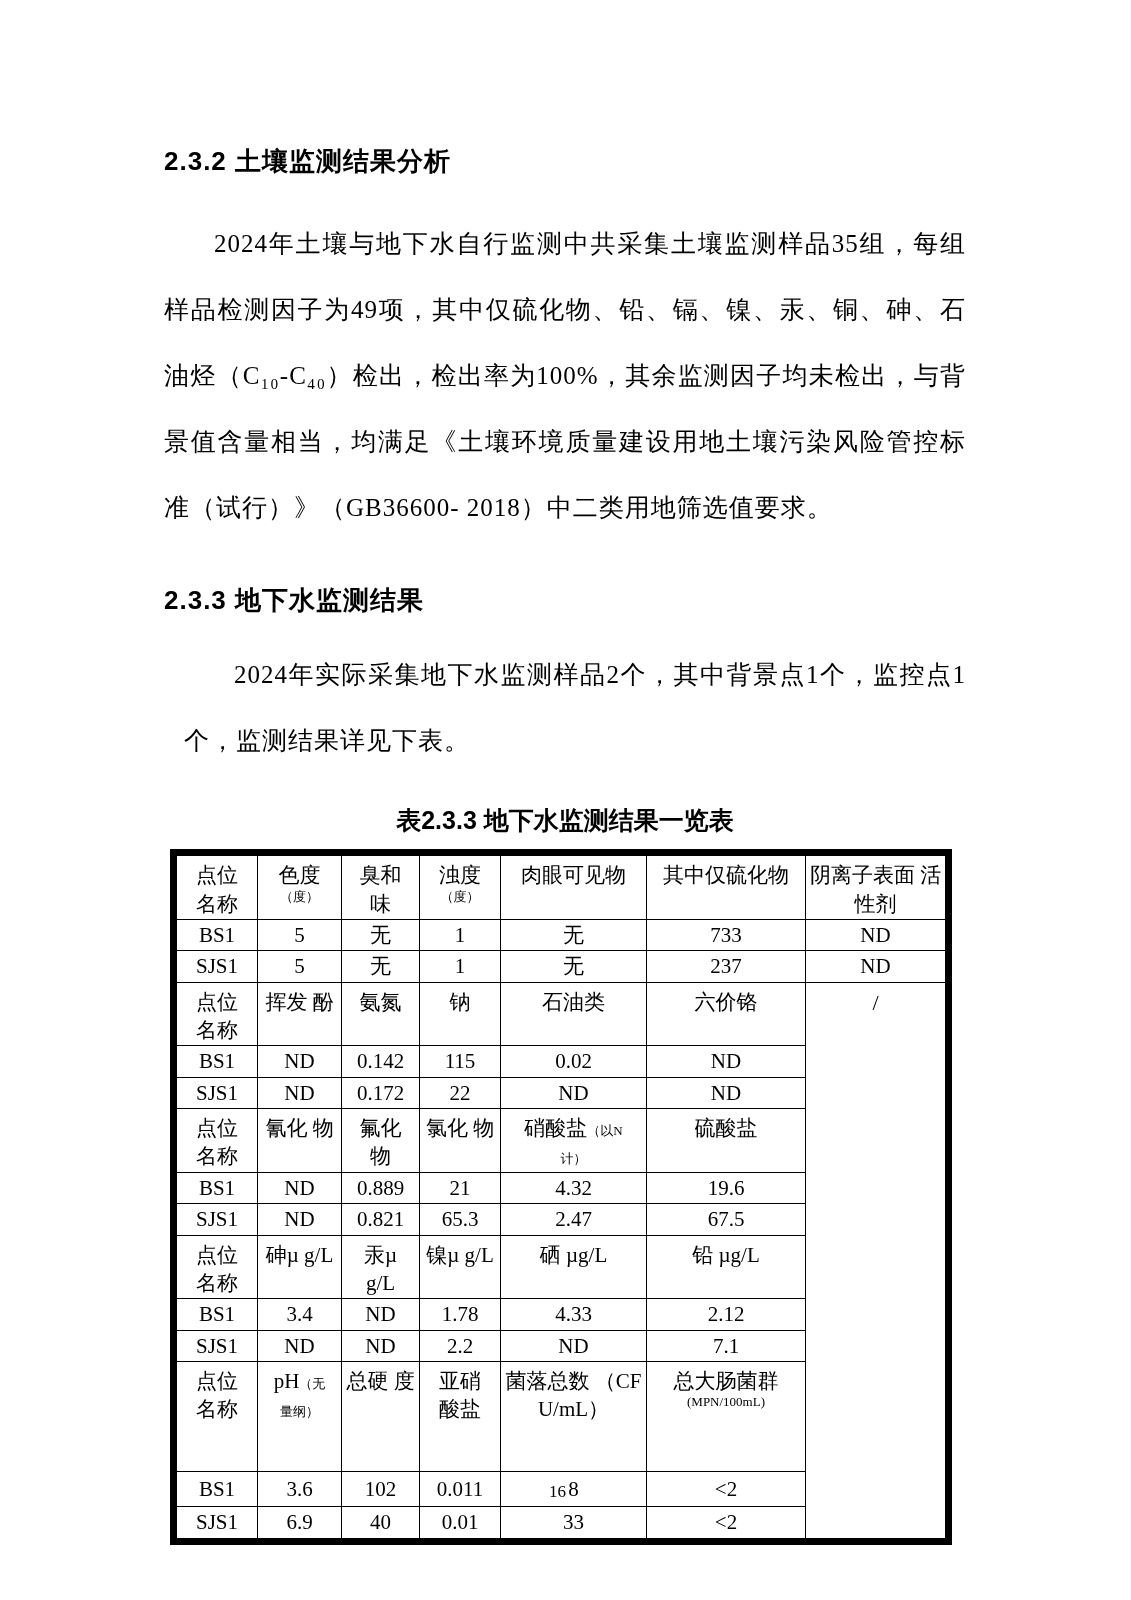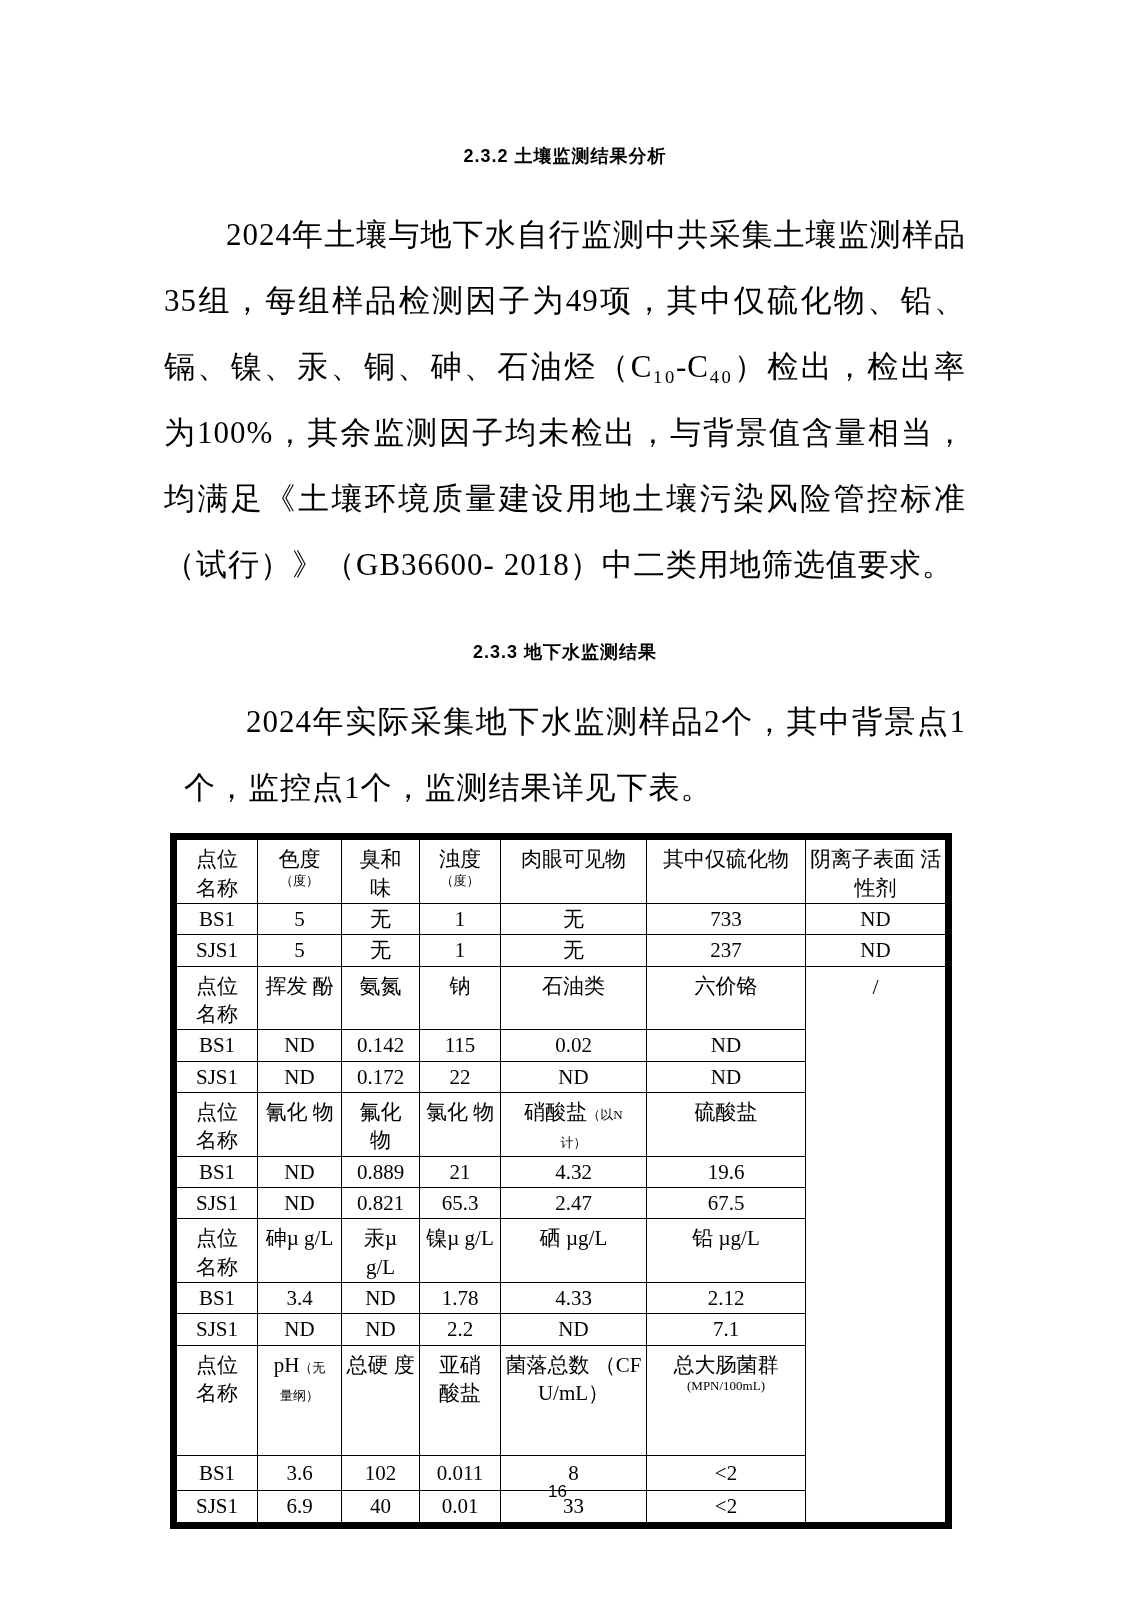--- a/index.html
+++ b/index.html
@@ -4,24 +4,24 @@
 <style>
   html,body{margin:0;padding:0;}
   body{
     width:1131px;height:1600px;background:#ffffff;color:#000;
     font-family:"Liberation Serif","DejaVu Serif",serif;
     position:relative;overflow:hidden;
   }
   .content{position:absolute;left:164px;top:146px;width:802px;}
   .heading{
     font-family:"Liberation Sans","DejaVu Sans",sans-serif;
-    font-weight:bold;font-size:18px;line-height:1.2;letter-spacing:1px;text-align:center;
+    font-weight:bold;font-size:26px;line-height:1.2;letter-spacing:1px;
   }
   .para{
-    font-size:31px;line-height:66px;text-align:justify;text-indent:2em;
+    font-size:25px;line-height:66px;text-align:justify;text-indent:2em;
     margin:0;letter-spacing:1px;
   }
   .para1{margin-top:34px;}
   .heading2{margin-top:44px;}
   .para2{margin-top:26px;margin-left:20px;}
   .table-title{
     font-family:"Liberation Sans","DejaVu Sans",sans-serif;
     font-weight:bold;font-size:25px;text-align:center;margin-top:30px;
   }
   table.gw{
@@ -38,31 +38,32 @@
   tr.r-ht{height:110px;} tr.r-ht td{vertical-align:top;padding-top:5px;}
   tr.r-d{height:29px;}
   tr.r-dt{height:35px;}
   .cell-main{white-space:pre-line;}
   .cell-sub{font-size:13px;white-space:pre-line;line-height:1.15;}
   div.cell-sub{display:block;}
   span.cell-sub{display:inline;}
   td.merged-cell{vertical-align:middle;padding-top:210px;font-size:22px;}
   .page-number{
     position:absolute;left:0;right:16px;top:1482px;text-align:center;
-    font-family:Liberation Sans, sans-serif;font-size:17px;
+    font-family:Liberation Serif, serif;font-size:17px;
   }
 </style>
 </head>
 <body>
 
 <div class="content">
   <div class="heading">2.3.2 土壤监测结果分析</div>
   <p class="para para1">2024年土壤与地下水自行监测中共采集土壤监测样品35组，每组样品检测因子为49项，其中仅硫化物、铅、镉、镍、汞、铜、砷、石油烃（C₁₀-C₄₀）检出，检出率为100%，其余监测因子均未检出，与背景值含量相当，均满足《土壤环境质量建设用地土壤污染风险管控标准（试行）》（GB36600- 2018）中二类用地筛选值要求。</p>
   <div class="heading heading2">2.3.3 地下水监测结果</div>
   <p class="para para2">2024年实际采集地下水监测样品2个，其中背景点1个，监控点1个，监测结果详见下表。</p>
+  <div class="table-title">表2.3.3 地下水监测结果一览表</div>
   <table class="gw">
     <colgroup>
         <col style="width: 84px;">
         <col style="width: 84px;">
         <col style="width: 78px;">
         <col style="width: 81px;">
         <col style="width: 146px;">
         <col style="width: 159px;">
         <col style="width: 143px;">
       </colgroup>

